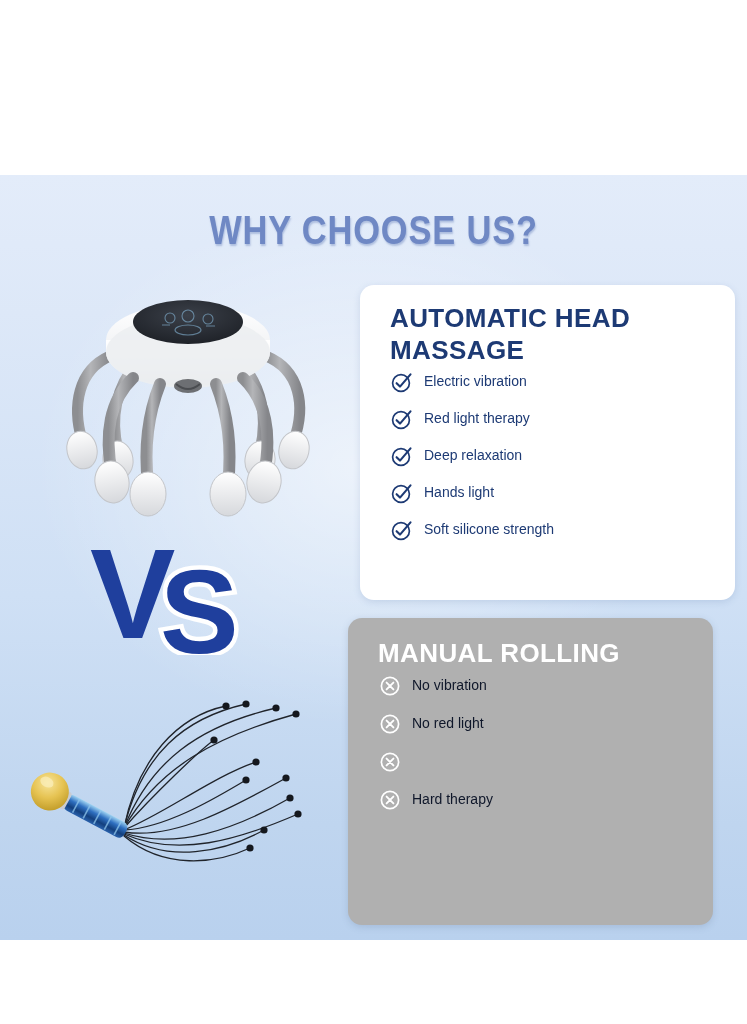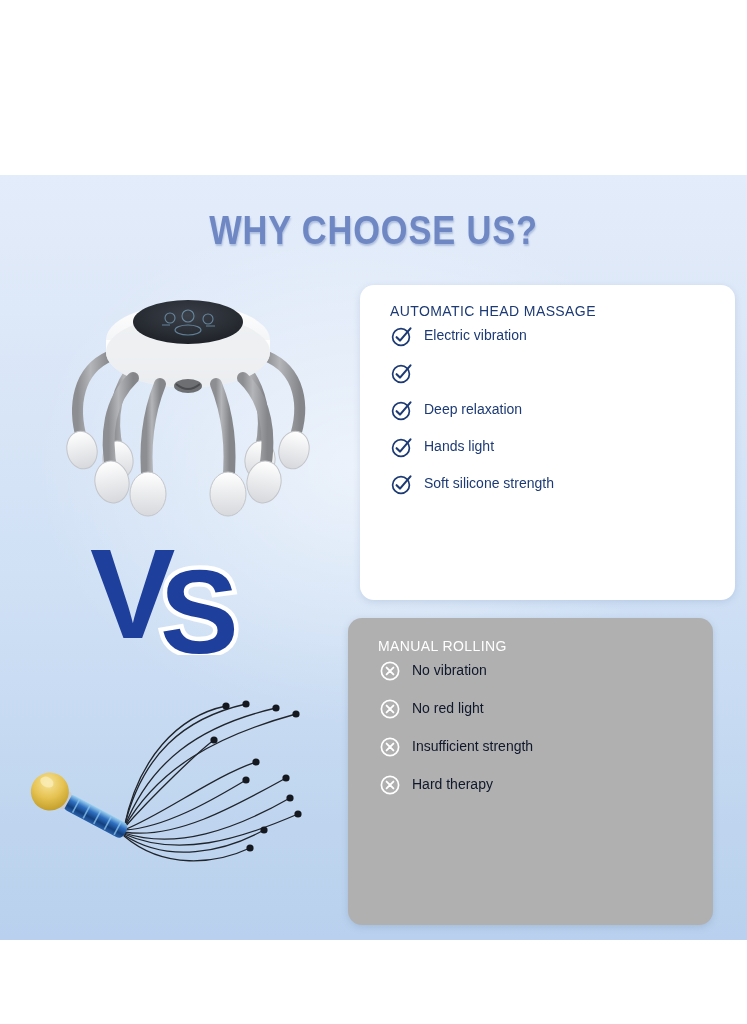--- a/index.html
+++ b/index.html
@@ -39,21 +39,21 @@
     box-shadow:0 2px 7px rgba(90,120,170,.20);
     padding:18px 16px 10px 30px;
   }
   .card-gray{
     left:348px;top:618px;width:365px;height:307px;
     background:#b0b0b0;
     box-shadow:0 2px 7px rgba(90,110,140,.22);
     padding:20px 14px 18px 30px;
   }
   .card-heading{
-    font-size:14px;font-weight:normal;letter-spacing:.4px;line-height:1.22;
+    font-size:26px;font-weight:bold;letter-spacing:.4px;line-height:1.22;
     margin:0 0 4px 0;
   }
   .card-white .card-heading{color:#1d3a74;}
   .card-gray .card-heading{color:#ffffff;}
 
   ul.feat{list-style:none;margin:0;padding:0;}
   ul.feat li{
     display:flex;align-items:center;
     font-size:14px;line-height:1.0;
     margin:0 0 12px 0;
@@ -221,20 +221,21 @@
           <circle cx="11" cy="13" r="8.4" fill="none" stroke="#1d3a74" stroke-width="1.7"></circle>
           <path d="M6.6,13.2 L10,16.6 L20.5,4.4" fill="none" stroke="#1d3a74" stroke-width="2.1" stroke-linecap="round" stroke-linejoin="round"></path>
         </svg>
         <span class="txt">Electric vibration</span>
       </li>
       <li>
         <svg class="ic" viewBox="0 0 24 24">
           <circle cx="11" cy="13" r="8.4" fill="none" stroke="#1d3a74" stroke-width="1.7"></circle>
           <path d="M6.6,13.2 L10,16.6 L20.5,4.4" fill="none" stroke="#1d3a74" stroke-width="2.1" stroke-linecap="round" stroke-linejoin="round"></path>
         </svg>
+        <span class="txt">Red light therapy</span>
       </li>
       <li>
         <svg class="ic" viewBox="0 0 24 24">
           <circle cx="11" cy="13" r="8.4" fill="none" stroke="#1d3a74" stroke-width="1.7"></circle>
           <path d="M6.6,13.2 L10,16.6 L20.5,4.4" fill="none" stroke="#1d3a74" stroke-width="2.1" stroke-linecap="round" stroke-linejoin="round"></path>
         </svg>
         <span class="txt">Deep relaxation</span>
       </li>
       <li>
         <svg class="ic" viewBox="0 0 24 24">
@@ -268,21 +269,20 @@
           <circle cx="12" cy="12" r="8.6" fill="none" stroke="#ffffff" stroke-width="1.7"></circle>
           <path d="M8.6,8.6 L15.4,15.4 M15.4,8.6 L8.6,15.4" stroke="#ffffff" stroke-width="1.9" stroke-linecap="round"></path>
         </svg>
         <span class="txt">No red light</span>
       </li>
       <li>
         <svg class="ic" viewBox="0 0 24 24">
           <circle cx="12" cy="12" r="8.6" fill="none" stroke="#ffffff" stroke-width="1.7"></circle>
           <path d="M8.6,8.6 L15.4,15.4 M15.4,8.6 L8.6,15.4" stroke="#ffffff" stroke-width="1.9" stroke-linecap="round"></path>
         </svg>
-        <span class="txt">Insufficient strength</span>
       </li>
       <li>
         <svg class="ic" viewBox="0 0 24 24">
           <circle cx="12" cy="12" r="8.6" fill="none" stroke="#ffffff" stroke-width="1.7"></circle>
           <path d="M8.6,8.6 L15.4,15.4 M15.4,8.6 L8.6,15.4" stroke="#ffffff" stroke-width="1.9" stroke-linecap="round"></path>
         </svg>
         <span class="txt">Hard therapy</span>
       </li>
     </ul>
   </div>

